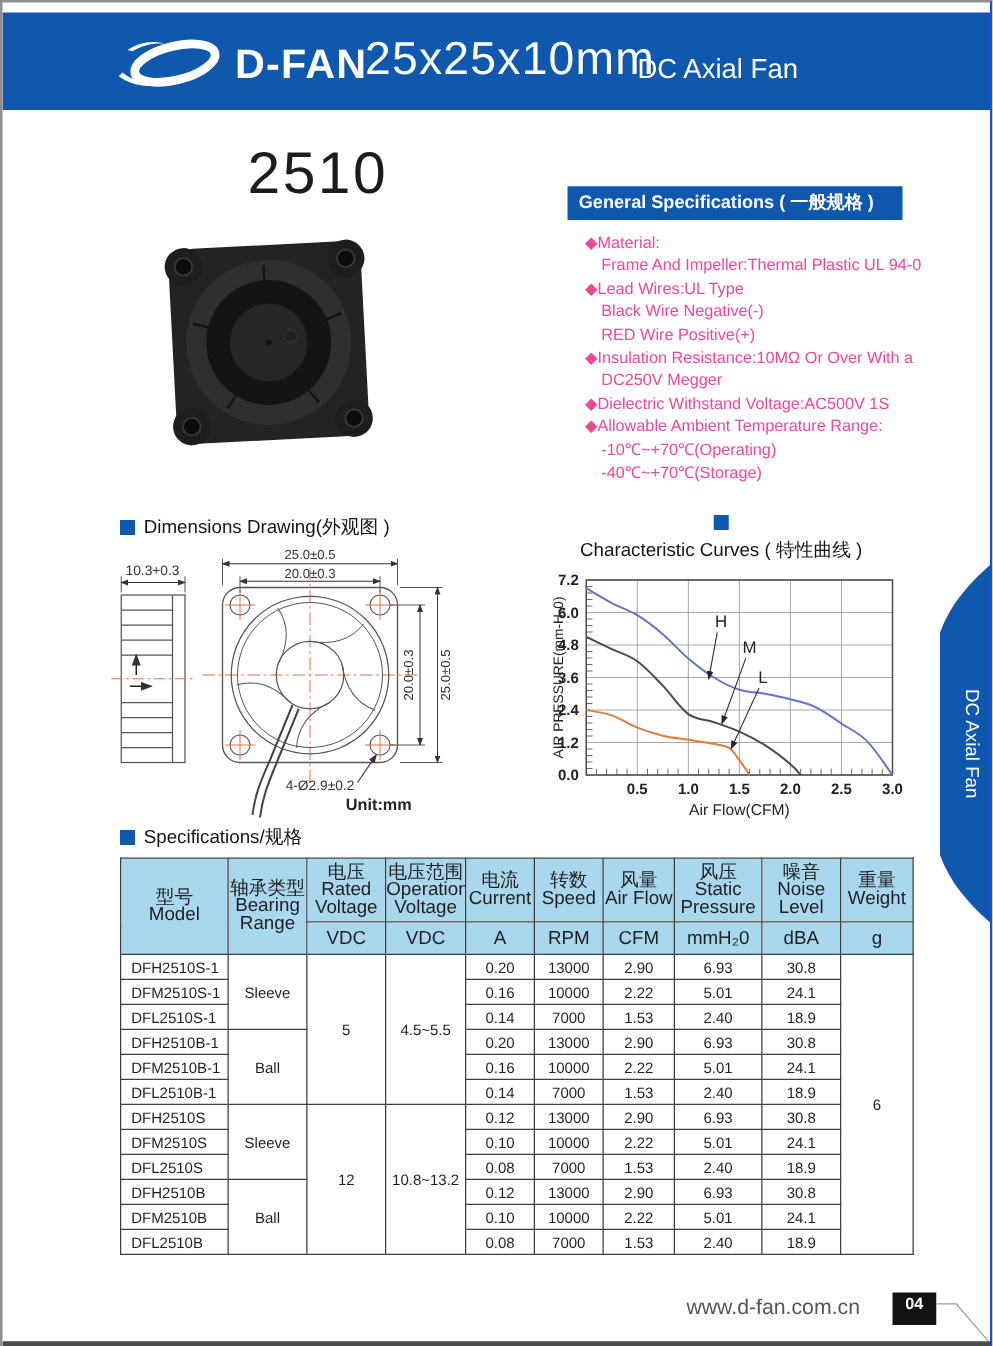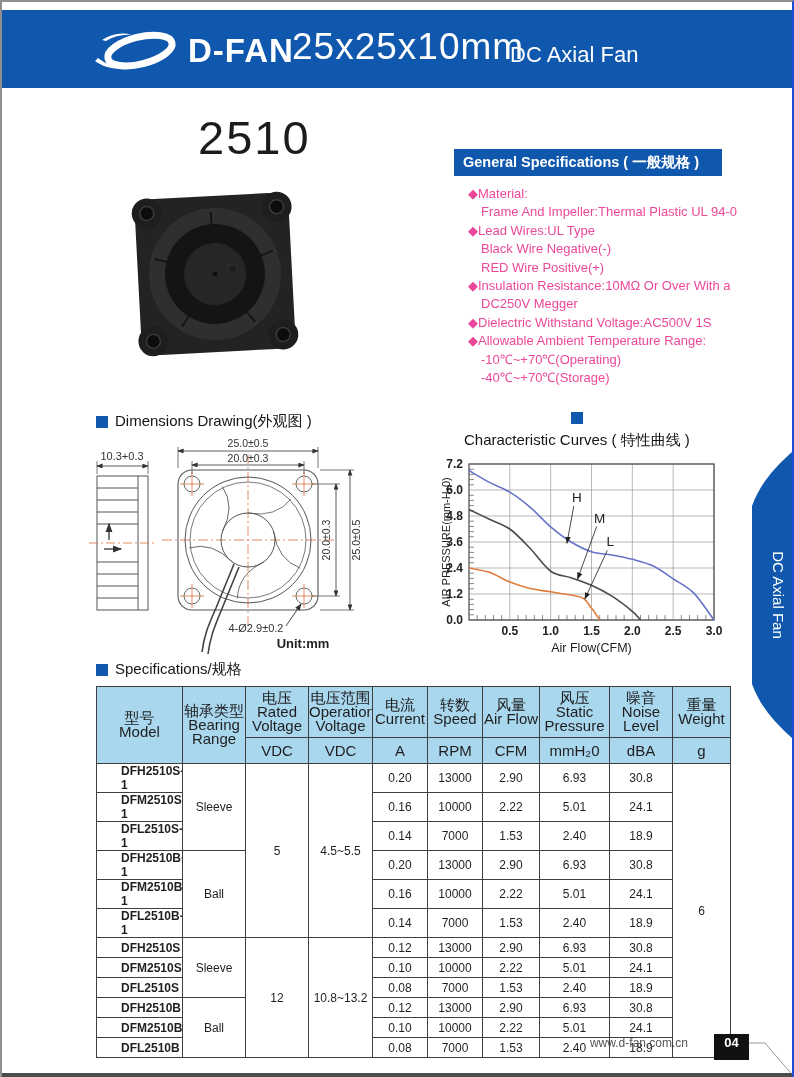--- a/index.html
+++ b/index.html
@@ -25,23 +25,23 @@
   #curves-title{left:462px;top:410px;flex-direction:column;}
   #specs-title{left:94px;top:658px;}
   
   #spec-table{left:94px;top:684px;border-collapse:collapse;table-layout:fixed;width:634px;
               font-size:12px;color:#1f1f1f;}
   #spec-table th,#spec-table td{border:1px solid #3f3f3f;text-align:center;padding:0;overflow:hidden;}
   #spec-table thead th{background:var(--table-header-bg,#a9d7ee);font-weight:normal;font-size:15px;line-height:14px;}
   #spec-table thead tr.h1 th{height:50px;}
   #spec-table thead tr.h2 th{height:25px;}
   #spec-table tbody td{height:19px;}
-  #spec-table td.model{text-align:left;padding-left:24px;font-weight:bold;}
-  
-  #footer-url{right:104px;top:1034px;font-size:12px;color:#555;}
+  #spec-table td.model{text-align:left;padding-left:8px;}
+  
+  #footer-url{right:104px;top:1034px;font-size:17px;color:#555;}
   #page-num{left:712px;top:1032px;width:35px;height:26px;background:#111;color:#fff;font-size:13px;
             font-weight:bold;text-align:center;line-height:18px;}
   #bottom-bar{left:0;top:1071px;width:100%;height:6px;background:#4c4c4c;}
   svg text{font-family:"Liberation Sans",sans-serif;}
 </style>
 </head>
 <body>
 
 <div id="page">
 

